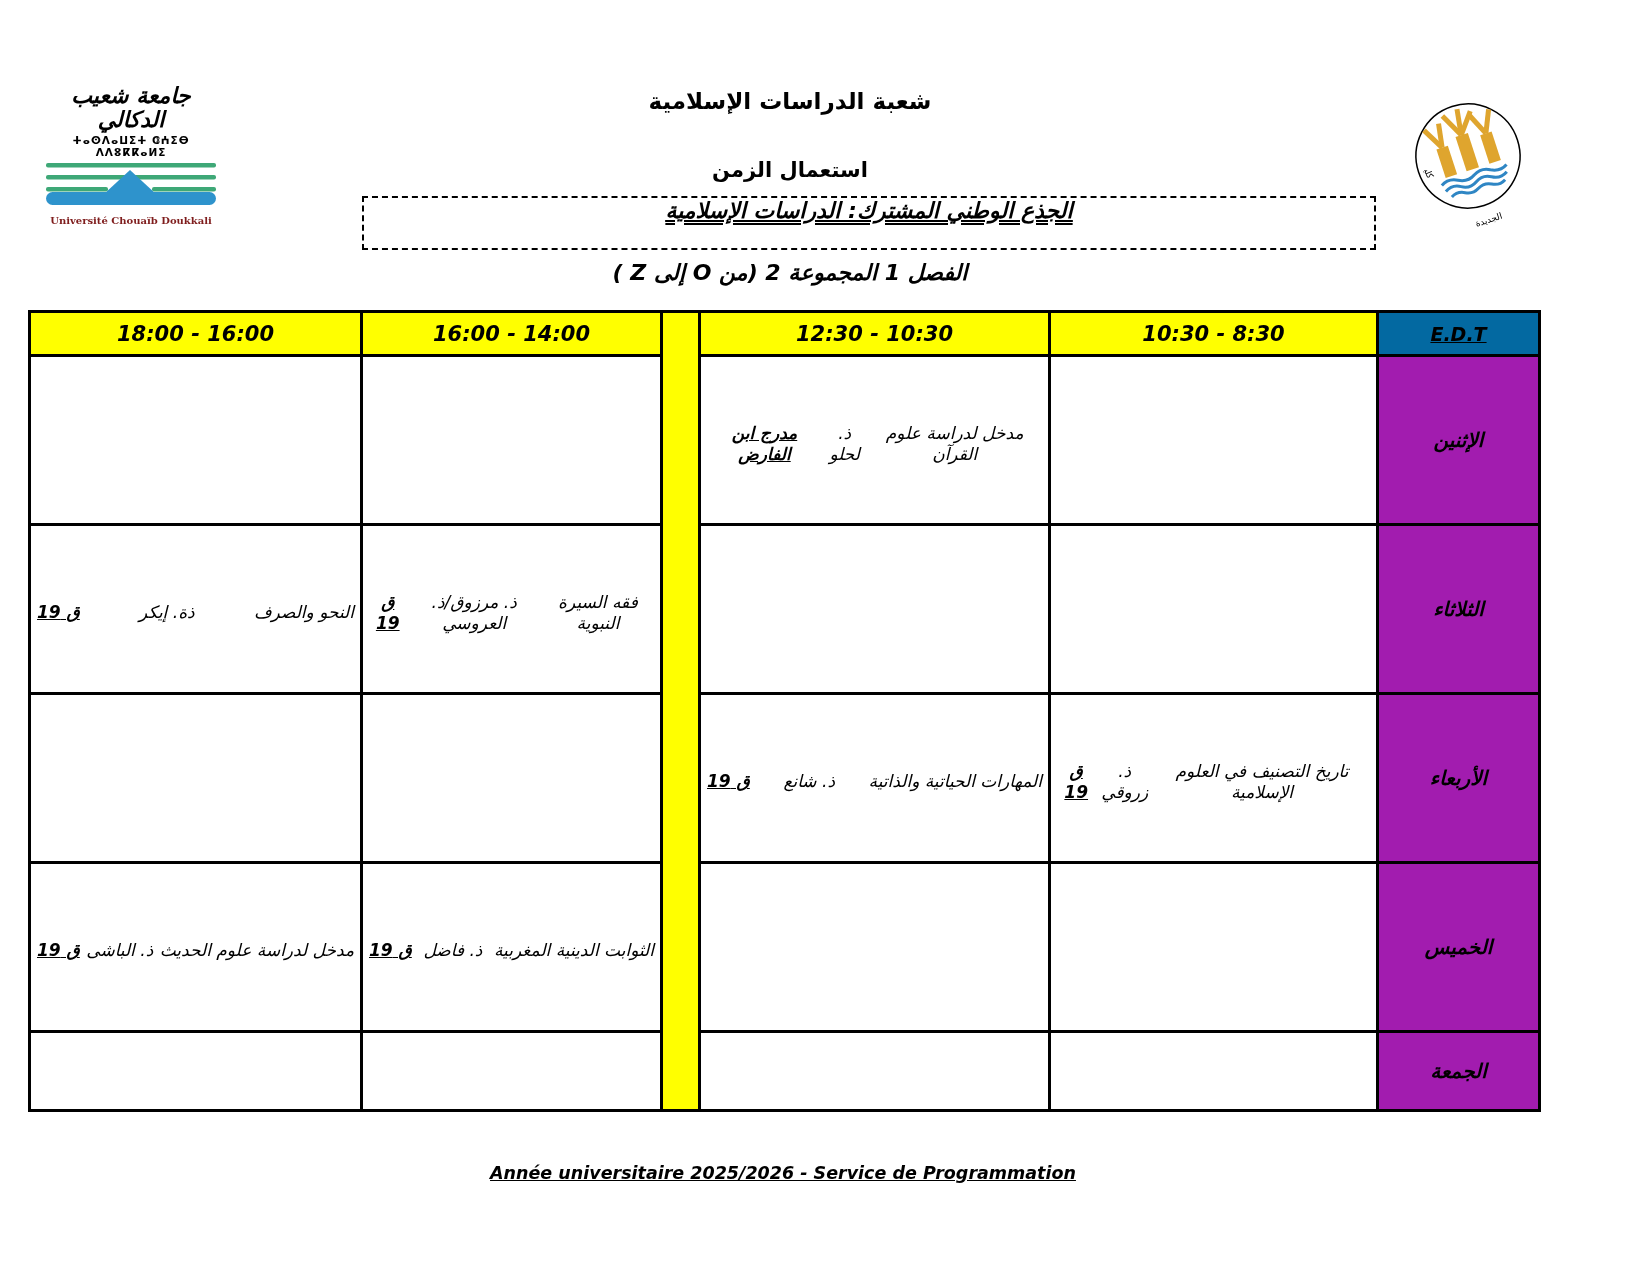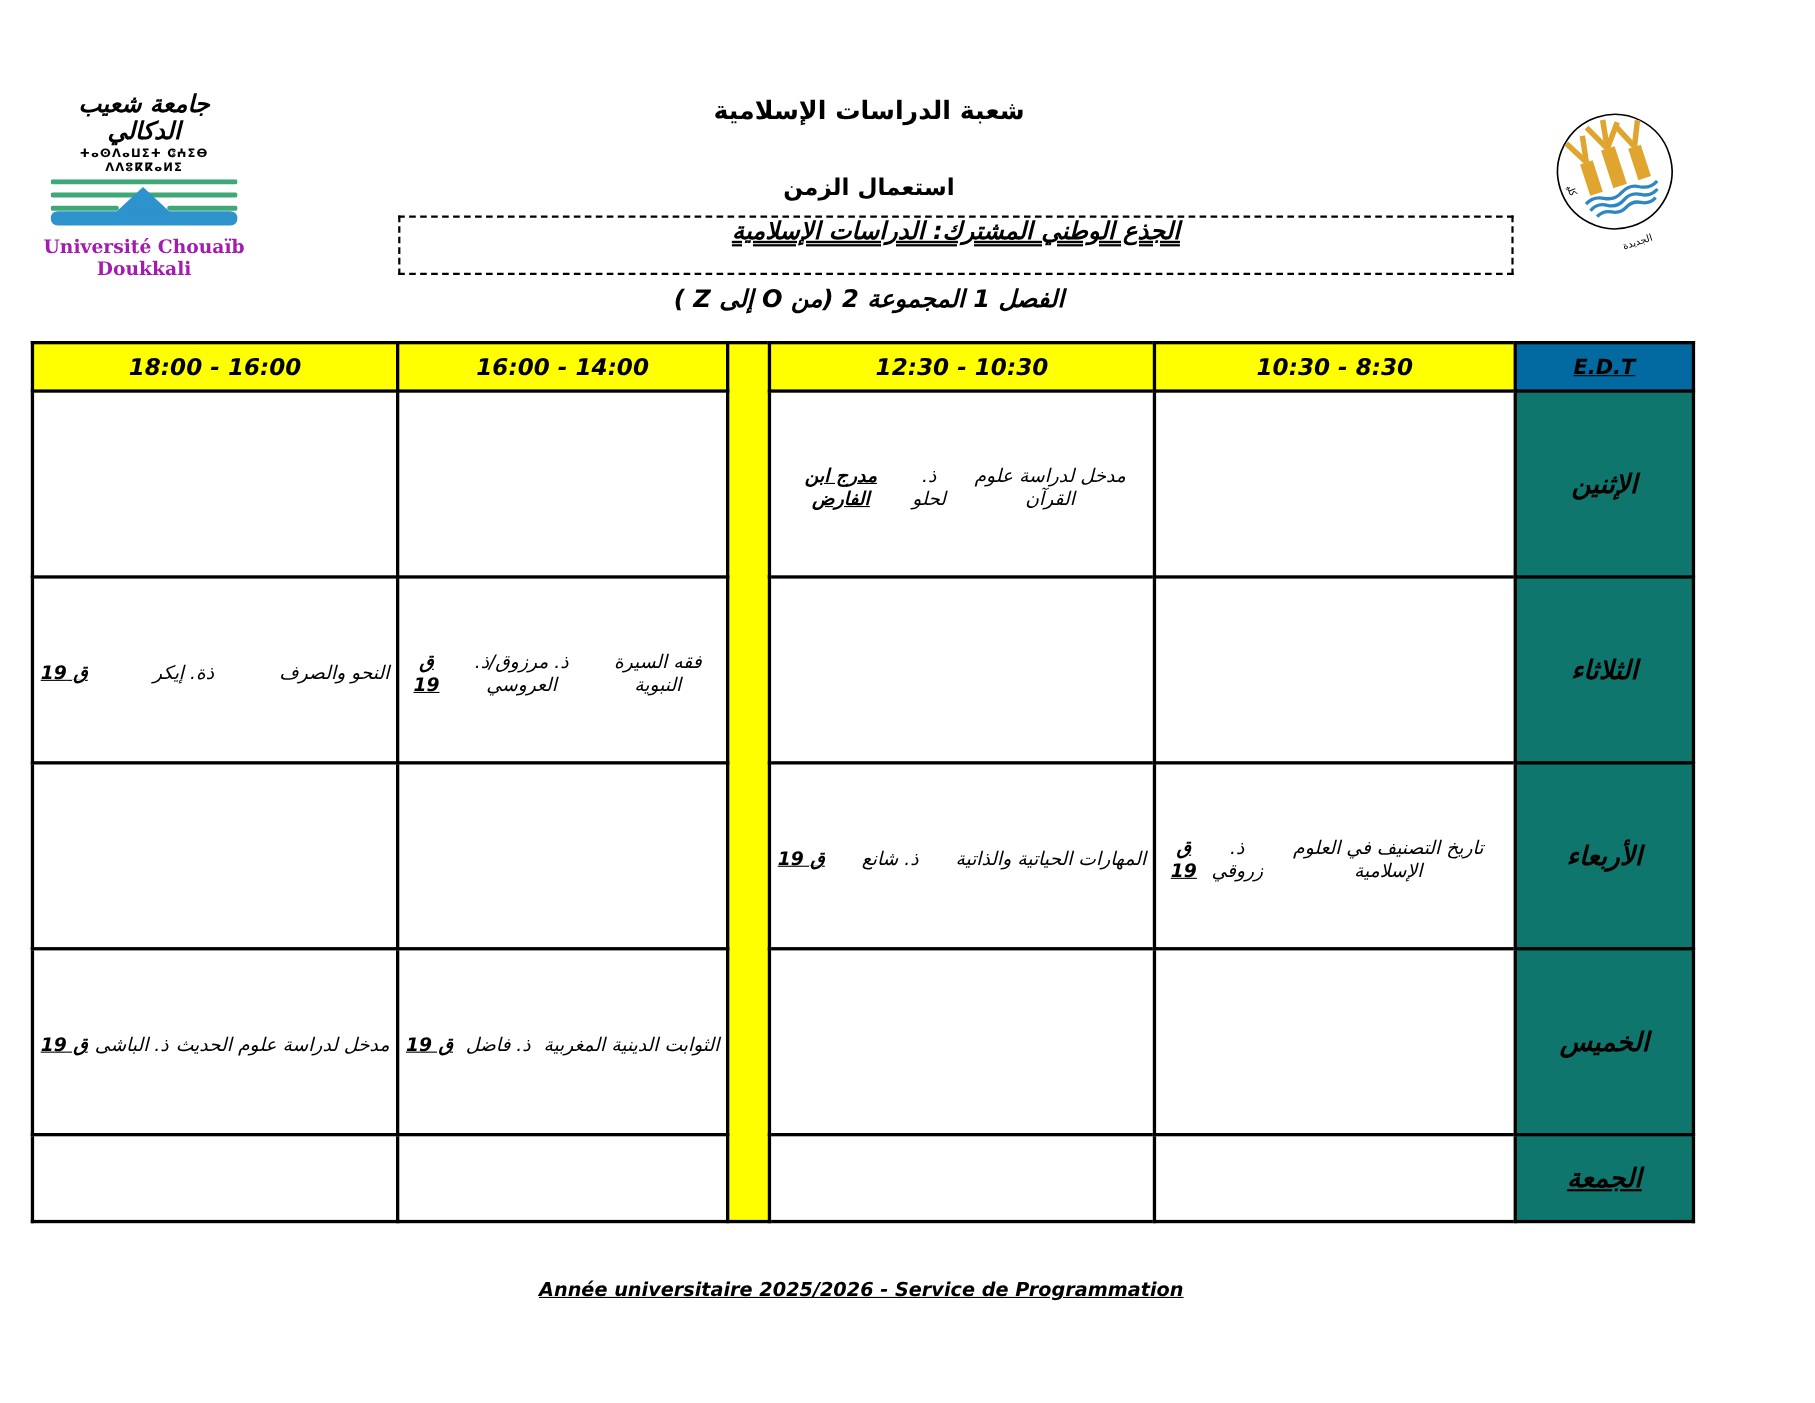--- a/index.html
+++ b/index.html
@@ -4,21 +4,21 @@
 <style>
   html,body{margin:0;padding:0;background:#ffffff;}
   body{font-family:"DejaVu Sans",sans-serif;color:#000;}
   .page{position:relative;width:1650px;height:1275px;background:#fff;overflow:hidden;direction:rtl;}
 
   
   .uni-logo{position:absolute;top:84px;left:36px;width:190px;text-align:center;direction:rtl;}
   .uni-name-ar{font-size:22px;font-weight:bold;line-height:1.1;font-style:italic;}
   .uni-name-tif{font-size:10.5px;font-weight:bold;letter-spacing:1px;direction:ltr;margin-top:2px;}
   .uni-lines{margin-top:5px;}
-  .uni-name-fr{font-family:"DejaVu Serif",serif;font-size:17px;font-weight:bold;color:#a21caf;direction:ltr;margin-top:4px;}
+  .uni-name-fr{font-family:"DejaVu Serif",serif;font-size:10px;font-weight:bold;color:#7f1d1d;direction:ltr;margin-top:4px;}
 
   
   .titles{position:absolute;top:88px;left:330px;width:920px;text-align:center;}
   .dept-title{font-size:23px;font-weight:bold;}
   .doc-title{font-size:21px;font-weight:bold;margin-top:44px;}
   .program-box{position:absolute;top:196px;left:362px;width:1014px;height:54px;border:2.5px dashed #000;
                display:flex;align-items:flex-start;justify-content:center;box-sizing:border-box;text-decoration:underline;}
   .program-text{font-size:22px;font-weight:bold;font-style:italic;
                 text-decoration-line:underline;text-decoration-style:double;}
   .session-line{position:absolute;top:260px;left:330px;width:920px;text-align:center;
@@ -27,29 +27,29 @@
   
   .seal{position:absolute;top:78px;left:1388px;width:160px;height:160px;}
 
   
   .tbl{position:absolute;top:310px;left:28px;border-collapse:collapse;table-layout:fixed;direction:rtl;}
   .tbl th,.tbl td{border:3px solid #000;padding:0;box-sizing:border-box;}
   .time-th{background:#FFFF00;height:44px;font-size:21px;font-weight:bold;font-style:italic;text-align:center;}
   .edt-th{background:#0369a1;height:44px;font-size:19px;font-weight:bold;font-style:italic;text-align:center;}
   .edt-th .u{text-decoration:underline;direction:ltr;display:inline-block;}
   .ltr{direction:ltr;unicode-bidi:embed;display:inline-block;text-align:right;}
-  .day-td{background:#0f766e;text-align:center;vertical-align:middle;
-          font-size:24px;font-weight:bold;font-style:italic;}
+  .day-td{background:#a21caf;text-align:center;vertical-align:middle;
+          font-size:20px;font-weight:bold;font-style:italic;}
   .divider-td{background:#FFFF00;}
   .slot-td{background:#ffffff;vertical-align:middle;}
   .slot-inner{display:flex;justify-content:space-between;align-items:center;
               min-height:132px;padding:21px 6px 13px 6px;}
   .slot-inner span{font-size:17px;font-style:italic;text-align:center;line-height:1.25;}
   .room{ text-decoration:underline;font-weight:bold;}
-  .fri td{height:79px;text-decoration:underline;}
+  .fri td{height:79px;}
 
   
   .footer{position:absolute;top:1163px;left:28px;width:1510px;text-align:center;
           font-size:17.5px;font-weight:bold;font-style:italic;text-decoration:underline;direction:ltr;}
 </style>
 </head>
 <body>
 
 <div class="page">
 

